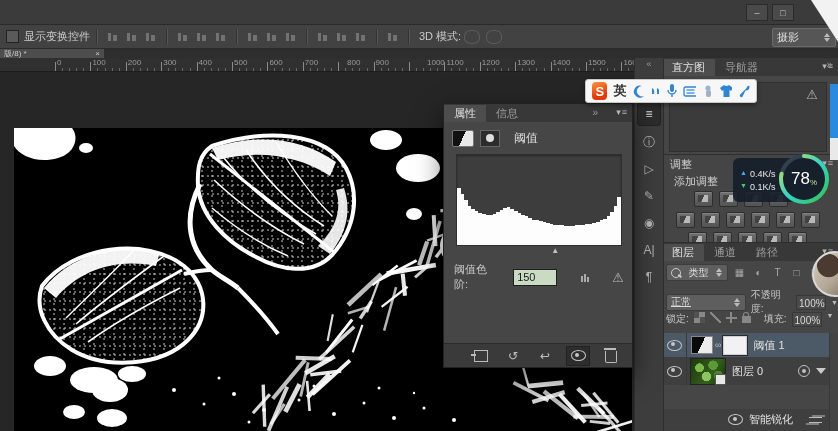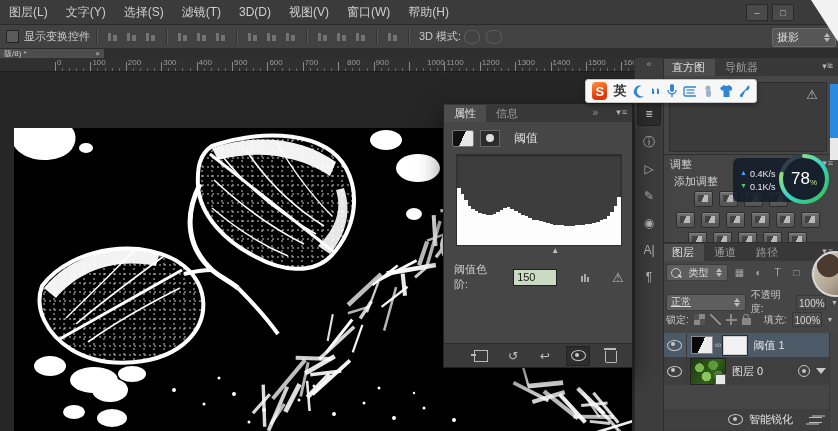--- a/index.html
+++ b/index.html
@@ -170,30 +170,20 @@
   #whitestrip{left:830px;top:138px;width:8px;height:22px;background:#e9e9e9;z-index:45;}
   #avatar{left:812px;top:251px;width:46px;height:46px;border-radius:50%;z-index:45;border:2px solid #d8d8d8;
           background:radial-gradient(circle at 35% 30%,#4a3a30 0 28%,transparent 30%),
                      linear-gradient(135deg,#d9cec2,#b3a695 55%,#77695a);box-sizing:border-box;}
   .collapse{position:absolute;color:#9a9a9a;font-size:10px;z-index:7;}
 </style>
 </head>
 <body>
 
 <div id="menubar" class="abs">
-  <div id="menu-items" style="display:flex;">
-      <span class="menu-item">图层(L)</span>
-      <span class="menu-item">文字(Y)</span>
-      <span class="menu-item">选择(S)</span>
-      <span class="menu-item">滤镜(T)</span>
-      <span class="menu-item">3D(D)</span>
-      <span class="menu-item">视图(V)</span>
-      <span class="menu-item">窗口(W)</span>
-      <span class="menu-item">帮助(H)</span>
-    </div>
   <div style="position:absolute;right:44px;top:4px;display:flex;gap:4px;">
     <div class="winbtn">–</div>
     <div class="winbtn">□</div>
   </div>
 </div>
 <div id="fold" class="abs"></div>
 
 <div id="optionsbar" class="abs">
   <span class="cb"></span>
   <span>显示变换控件</span>
@@ -723,21 +713,21 @@
     <div style="position:absolute;left:4px;top:45px;display:flex;align-items:center;gap:5px;">
       <div class="dd" style="width:84px;height:17px;text-decoration:underline;">
         <span>正常</span>
         <span class="updn"></span>
       </div>
       <span class="lbl">不透明度:</span>
       <span class="valbox" style="width:30px;height:15px;line-height:15px;">100%</span>
       <span style="color:#bbb;font-size:7px;">▼</span>
     </div>
 
-    <div style="position:absolute;left:4px;top:69px;display:flex;align-items:center;gap:5px;">
+    <div style="position:absolute;left:4px;top:69px;display:flex;gap:5px;">
       <span class="lbl">锁定:</span>
       <span class="lockic lk1"></span>
       <span class="lockic lk2"></span>
       <span class="lockic lk3"></span>
       <span class="lockic lk4"></span>
       <span class="lbl" style="margin-left:8px;">填充:</span>
       <span class="valbox" style="width:30px;height:15px;line-height:15px;">100%</span>
       <span style="color:#bbb;font-size:7px;">▼</span>
     </div>
 

